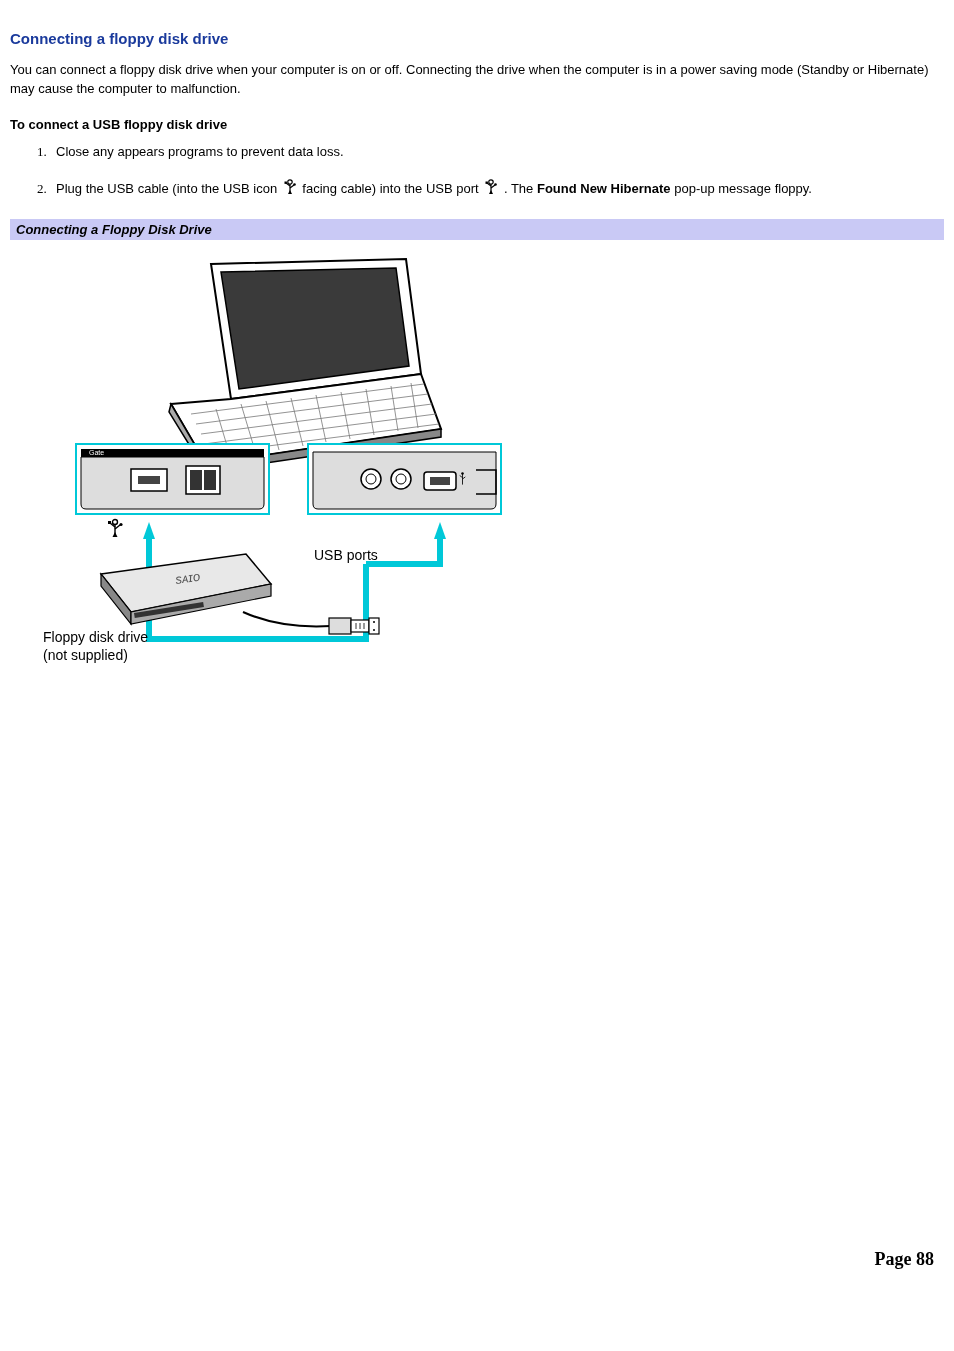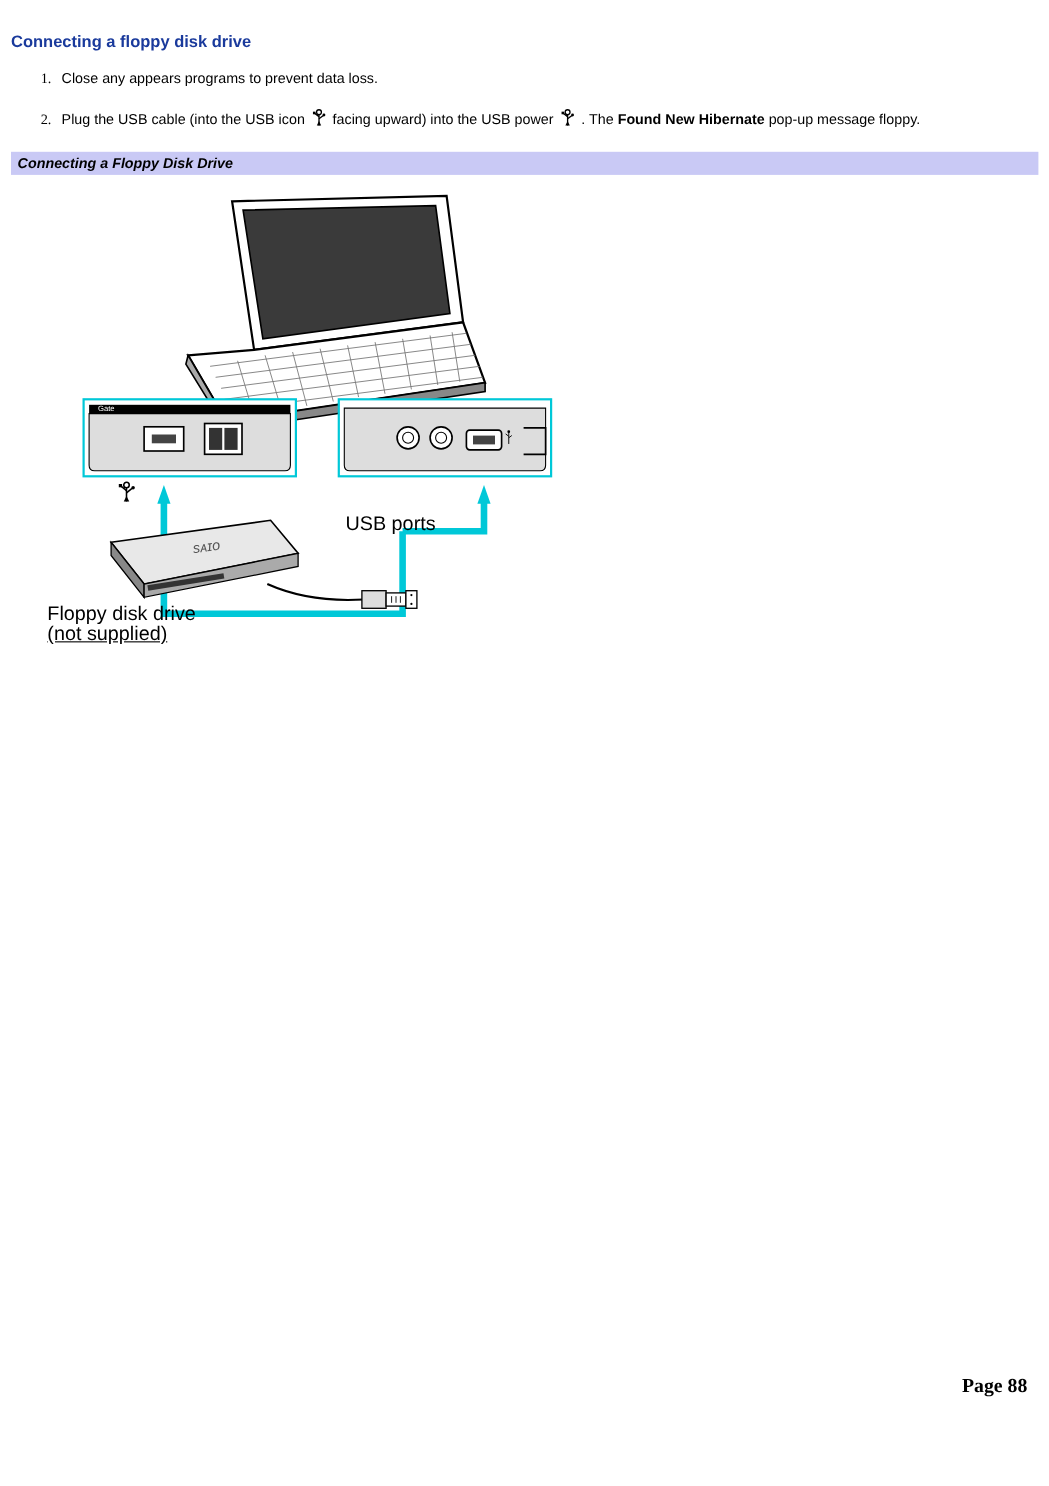--- a/index.html
+++ b/index.html
@@ -67,49 +67,51 @@
     position: absolute;
     right: 20px;
     bottom: 10px;
     font-family: "Times New Roman", serif;
     font-size: 18px;
     font-weight: bold;
   }
   .label {
     position: absolute;
     font-family: Arial, sans-serif;
-    font-size: 18px;
+    font-size: 14px;
     color: #000;
   }
 </style>
 </head>
 <body>
 
 <div class="page">
 
   <h2 class="section-title">Connecting a floppy disk drive</h2>
 
-
+  <p class="intro">You can connect a floppy disk drive when your computer is on or off. Connecting the drive when the computer is in a power saving mode (Standby or Hibernate) may cause the computer to malfunction.</p>
+
+  <p class="subheading">To connect a USB floppy disk drive</p>
 
   <ol class="steps">
     <li>Close any appears programs to prevent data loss.</li>
     <li>
       <span>Plug the USB cable (into the USB icon </span>
       <span class="usb-icon">
         <svg width="14" height="16" viewBox="0 0 14 16">
           <circle cx="7" cy="3" r="2.2" fill="none" stroke="#000" stroke-width="1.2"></circle>
           <line x1="7" y1="5" x2="7" y2="15" stroke="#000" stroke-width="1.2"></line>
           <path d="M7 7 L3 4" stroke="#000" stroke-width="1.2" fill="none"></path>
           <rect x="1.5" y="2.5" width="2.4" height="2.4" fill="#000"></rect>
           <path d="M7 9 L11 6" stroke="#000" stroke-width="1.2" fill="none"></path>
           <circle cx="11.5" cy="5.5" r="1.3" fill="#000"></circle>
           <path d="M5 15 L7 11 L9 15 Z" fill="#000"></path>
         </svg>
       </span>
-      <span> facing upward) into the USB power </span>
+      <span> facing cable) into the USB port </span>
       <span class="usb-icon">
         <svg width="14" height="16" viewBox="0 0 14 16">
           <circle cx="7" cy="3" r="2.2" fill="none" stroke="#000" stroke-width="1.2"></circle>
           <line x1="7" y1="5" x2="7" y2="15" stroke="#000" stroke-width="1.2"></line>
           <path d="M7 7 L3 4" stroke="#000" stroke-width="1.2" fill="none"></path>
           <rect x="1.5" y="2.5" width="2.4" height="2.4" fill="#000"></rect>
           <path d="M7 9 L11 6" stroke="#000" stroke-width="1.2" fill="none"></path>
           <circle cx="11.5" cy="5.5" r="1.3" fill="#000"></circle>
           <path d="M5 15 L7 11 L9 15 Z" fill="#000"></path>
         </svg>
@@ -231,17 +233,17 @@
         <line x1="314" y1="379" x2="314" y2="385" stroke="#000" stroke-width="0.8"></line>
         <line x1="318" y1="379" x2="318" y2="385" stroke="#000" stroke-width="0.8"></line>
         <rect x="323" y="374" width="10" height="16" fill="#fff" stroke="#000" stroke-width="1.2"></rect>
         <circle cx="328" cy="378" r="1" fill="#000"></circle>
         <circle cx="328" cy="386" r="1" fill="#000"></circle>
       </g>
     </svg>
 
     <div class="label" style="left:268px; top:303px;">USB ports</div>
     <div class="label" style="left:-3px; top:385px;text-align:center;">Floppy disk drive</div>
-    <div class="label" style="left:-3px; top:403px;text-decoration:underline;">(not supplied)</div>
+    <div class="label" style="left:-3px; top:403px;">(not supplied)</div>
   </div>
 
   <div class="footer">Page 88</div>
 </div>
 
 </body></html>

